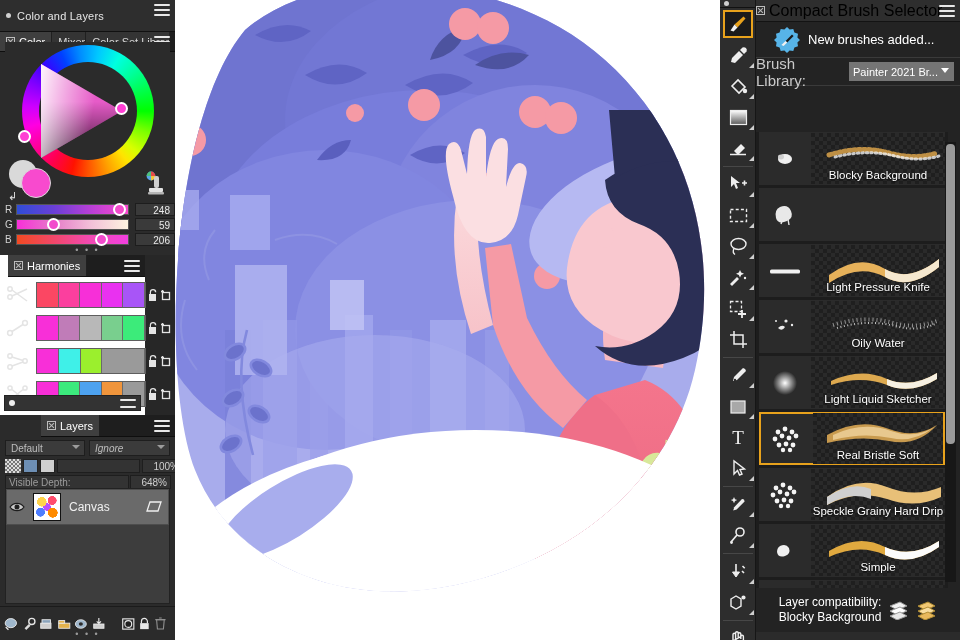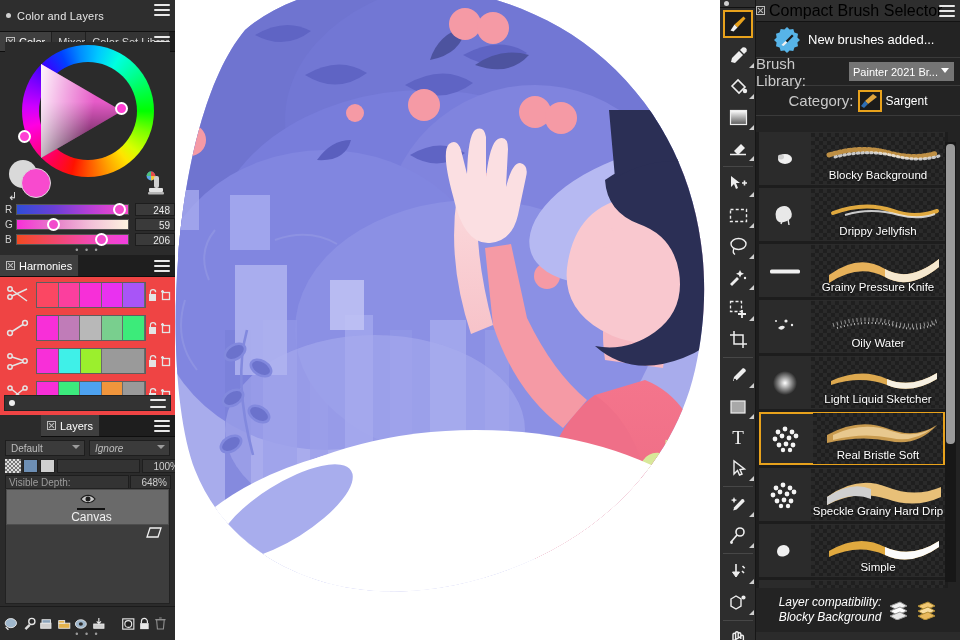--- a/index.html
+++ b/index.html
@@ -58,40 +58,40 @@
   .rgbrow { position:absolute; left:5px; height:13px; display:flex; align-items:center; }
   .rgbrow .lbl { width:11px; color:#d2d2d2; font-size:10px; }
   .rgbrow .bar { width:113px; height:11px; border:1px solid #555; position:relative; }
   .rgbrow .knob { position:absolute; top:-2px; width:13px; height:13px; border-radius:50%;
      border:2px solid #fff; background:#f24bcc; }
   .rgbrow .val { width:40px; height:13px; background:#3a3a3a; color:#e9e9e9; font-size:10px;
      text-align:right; padding-right:4px; line-height:13px; margin-left:6px; border:1px solid #1d1d1d;}
   .dots3 { position:absolute; width:100%; text-align:center; color:#9a9a9a; font-size:9px; letter-spacing:2px;}
 
   
-  #harmPanel { position:absolute; left:0; top:255px; width:175px; height:160px; background:#ef4444;}
+  #harmPanel { position:absolute; left:0; top:255px; width:145px; height:160px; background:#ffffff;padding-left:8px;}
   .harm-row { position:absolute; left:0; height:32px; display:flex; align-items:center; }
   .harm-ico { width:36px; height:32px; display:flex; align-items:center; justify-content:center; }
   .harm-strip { width:110px; height:26px; display:flex; background:#5a5a5a; border:1px solid #5e5e5e;}
   .harm-strip span { flex:1; border-right:1px solid #6a6a6a; }
   .harm-lock { width:27px; height:32px; display:flex; align-items:center; justify-content:center; gap:2px;}
   #harmFoot { position:absolute; left:4px; right:4px; bottom:4px; height:16px; background:#333;
      border:1px solid #232323; display:flex; align-items:center; }
 
   
   #layersPanel { position:absolute; left:0; top:415px; width:175px; height:225px; background:#2b2b2b;padding-left:41px;}
   .ldrop { height:16px; background:#3b3b3b; border:1px solid #1e1e1e; color:#bdbdbd; font-size:10px;
      display:flex; align-items:center; padding-left:5px; position:relative;}
   .ldrop .car { position:absolute; right:4px; top:4px; border-left:4px solid transparent;
      border-right:4px solid transparent; border-top:4px solid #9c9c9c;}
   .lrow { display:flex; align-items:center; height:14px; }
   .lfield { background:#333; border:1px solid #1e1e1e; color:#cfcfcf; font-size:10px; height:14px;
      line-height:14px;}
   #layerItem { position:absolute; left:5px; right:5px; top:73px; height:36px; background:#6a6a6a;
-     display:flex; align-items:center; border:1px solid #4d4d4d;flex-direction:column;}
+     display:flex; align-items:center; border:1px solid #4d4d4d;}
   #layerList { position:absolute; left:5px; right:5px; top:73px; bottom:36px; background:#3d3d3d;
      border:1px solid #222; }
   #layerThumb { width:28px; height:28px; background:
      radial-gradient(circle at 30% 30%, #ffd34d 0 18%, transparent 19%),
      radial-gradient(circle at 70% 25%, #ff4d6d 0 16%, transparent 17%),
      radial-gradient(circle at 25% 70%, #4d7dff 0 16%, transparent 17%),
      radial-gradient(circle at 72% 72%, #ff8a00 0 18%, transparent 19%),
      radial-gradient(circle at 50% 50%, #b84dff 0 20%, transparent 21%), #fff;
      border:1px solid #111; margin-left:6px; }
   #bottomBar { position:absolute; left:0; bottom:0; width:175px; height:34px; background:#2b2b2b;
@@ -134,21 +134,21 @@
   .bdab { width:52px; height:51px; display:flex; align-items:center; justify-content:center; flex:none;}
   .bstroke { flex:1; height:51px; position:relative;
      background-image:linear-gradient(45deg,#2a2a2a 25%,transparent 25%,transparent 75%,#2a2a2a 75%),
                       linear-gradient(45deg,#2a2a2a 25%,#1f1f1f 25%,#1f1f1f 75%,#2a2a2a 75%);
      background-size:8px 8px; background-position:0 0,4px 4px; }
   .bname { position:absolute; left:0; right:0; bottom:3px; text-align:center; color:#fff; font-size:11.5px;
      text-shadow:0 1px 2px #000; }
   #scroll { position:absolute; right:4px; top:142px; width:11px; bottom:58px; background:#171717; }
   #scrollThumb { position:absolute; left:1px; top:2px; width:9px; height:300px; background:#9a9a9a; border-radius:4px;}
   #compatBar { position:absolute; left:0; bottom:8px; width:204px; height:44px; background:#232323;
-     display:flex; align-items:center; justify-content:center; gap:6px;font-style:italic;}
+     display:flex; align-items:center; justify-content:center; gap:6px;}
   #compatBar .txt { color:#fff; font-size:12px; line-height:15px; }
   #bpFoot { position:absolute; left:0; bottom:0; width:204px; height:8px; background:#2b2b2b;}
 </style>
 </head>
 <body>
 
 <div id="app">
 
   <div id="left">
 
@@ -762,30 +762,20 @@
       </div>
 
       <div id="libRow">
         <span class="lbl-dim">Brush Library:</span>
         <span id="libSel">
           <span>Painter 2021 Br...</span>
           <span style="position:absolute;right:5px;top:6px;border-left:4px solid transparent;border-right:4px solid transparent;border-top:5px solid #fff;"></span>
         </span>
       </div>
 
-      <div id="catRow">
-        <span class="lbl-dim">Category:</span>
-        <span style="width:24px;height:22px;border:2px solid #e8a21c;background:#1b1b1b;display:inline-flex;align-items:center;justify-content:center;">
-          <svg width="18" height="16" viewBox="0 0 18 16">
-            <path d="M12 1l4 3-9 7-3-3z" fill="#e0a53e"></path>
-            <path d="M4 8l3 3-4 4-3-2z" fill="#2f6fb5"></path>
-          </svg>
-        </span>
-        <span style="color:#fff;font-size:12px;">Sargent</span>
-      </div>
 
       <div id="brushList">
 
         <div class="bitem" style="margin-top:0;">
           <span class="bdab">
             <svg width="30" height="20" viewBox="0 0 30 20">
                 <ellipse cx="15" cy="10" rx="7" ry="5" fill="#efefef"></ellipse>
                 <ellipse cx="11" cy="8" rx="3" ry="2.4" fill="#cfcfcf"></ellipse>
               </svg>
           </span>
@@ -798,41 +788,34 @@
           </span>
         </div>
 
         <div class="bitem">
           <span class="bdab">
             <svg width="30" height="24" viewBox="0 0 30 24">
                 <path d="M10 4q8-3 11 4 3 7-4 10-9 4-11-3-2-8 4-11z" fill="#e8e8e8"></path>
                 <path d="M13 15l-2 6M18 16l1 6" stroke="#e8e8e8" stroke-width="1.4"></path>
               </svg>
           </span>
-          <span class="bstroke">
-            <svg width="134" height="51" viewBox="0 0 134 51">
-              <path d="M22 24 Q54 12 82 22 Q104 30 126 22" stroke="#e0a93f" stroke-width="4" fill="none" stroke-linecap="round"></path>
-              <path d="M34 26 Q60 18 88 26 Q108 31 124 25" stroke="#f5f5f5" stroke-width="2" fill="none" opacity=".8"></path>
-            </svg>
-            <span class="bname">Drippy Jellyfish</span>
-          </span>
         </div>
 
         <div class="bitem">
           <span class="bdab">
             <svg width="34" height="10" viewBox="0 0 34 10">
                 <rect x="2" y="3.5" width="30" height="4" rx="1.6" fill="#f0f0f0"></rect>
               </svg>
           </span>
           <span class="bstroke">
             <svg width="134" height="51" viewBox="0 0 134 51">
               <path d="M18 30 Q48 8 74 24 Q98 38 128 14 L128 22 Q98 46 74 32 Q48 18 18 38 Z" fill="#e6b15a"></path>
               <path d="M74 24 Q98 38 128 14 L128 22 Q98 46 74 32 Z" fill="#f5e8cf"></path>
             </svg>
-            <span class="bname">Grainy Pressure Knife</span>
+            <span class="bname">Light Pressure Knife</span>
           </span>
         </div>
 
         <div class="bitem">
           <span class="bdab">
             <svg width="30" height="22" viewBox="0 0 30 22" fill="#ececec">
                 <path d="M8 12q4-4 7-1-3 5-7 1z"></path>
                 <circle cx="16" cy="5" r="1.6"></circle>
                 <circle cx="22" cy="9" r="1.2"></circle>
                 <circle cx="6" cy="5" r="1"></circle>

